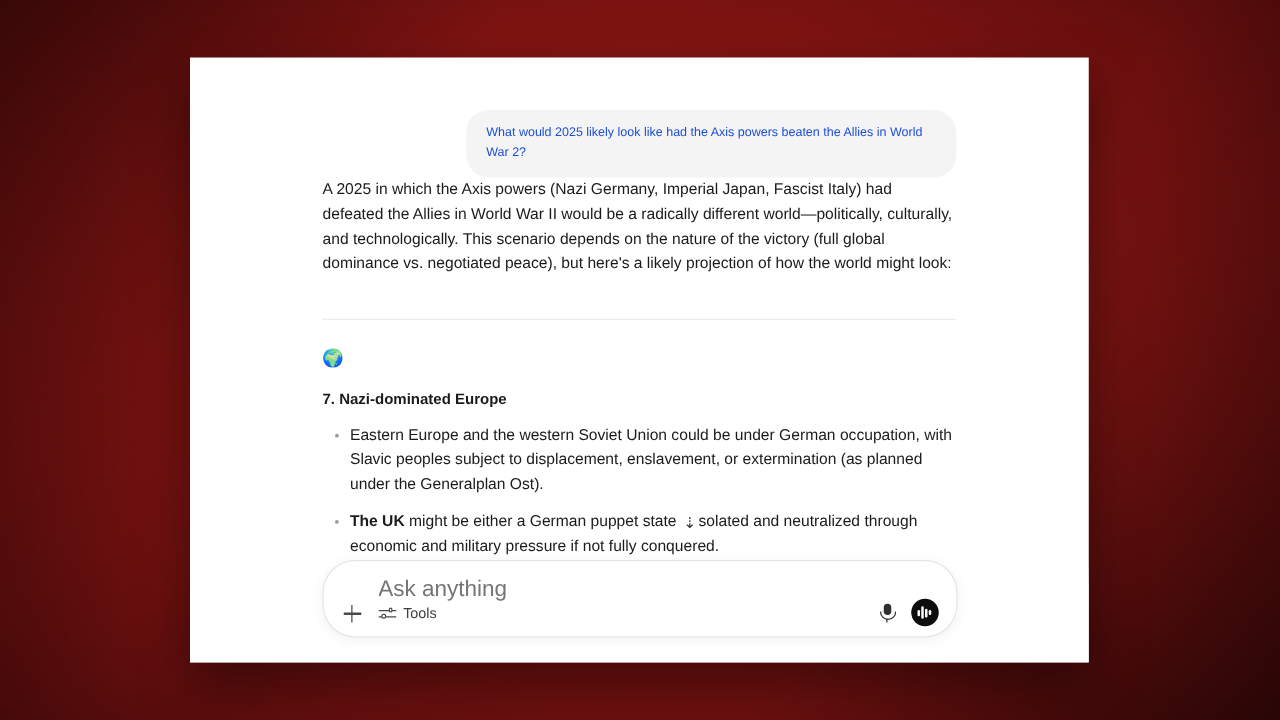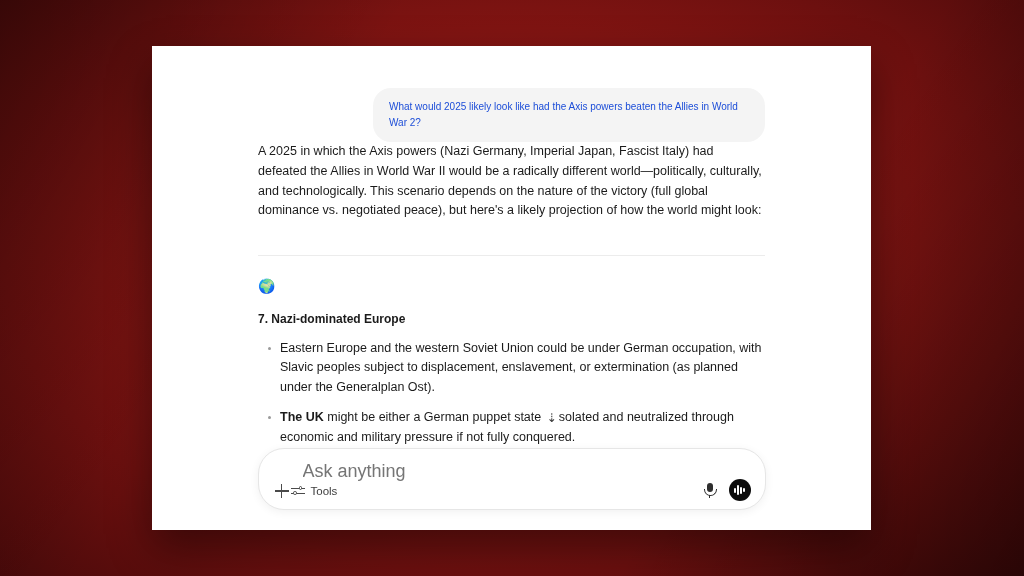--- a/index.html
+++ b/index.html
@@ -154,20 +154,21 @@
     width: 300px;
     font-family: "Liberation Sans", sans-serif;
     margin-left: 24px;
   }
   .composer-left {
     position: absolute;
     left: 14px;
     bottom: 9px;
     display: flex;
     align-items: center;
+    gap: 12px;
     justify-content: flex-end;
   }
   .plus-btn {
     width: 18px;
     height: 18px;
     position: relative;
     cursor: pointer;
   }
   .plus-btn:before, .plus-btn:after {
     content: "";

